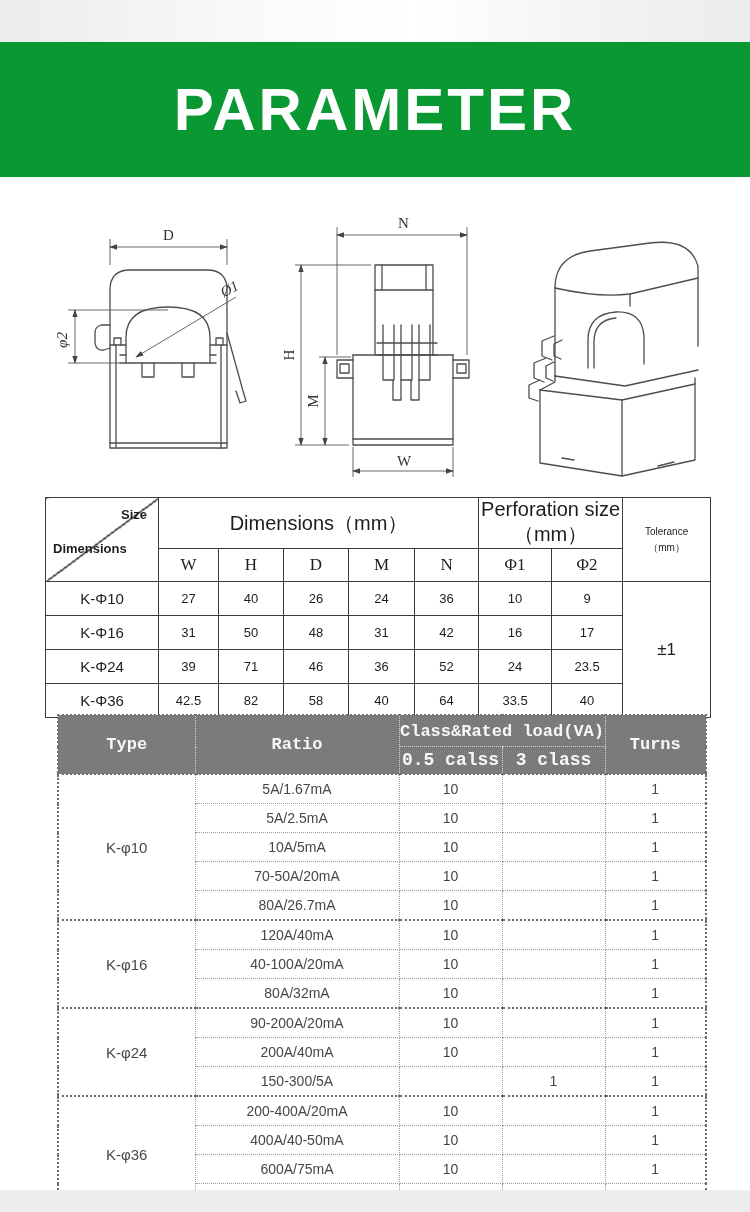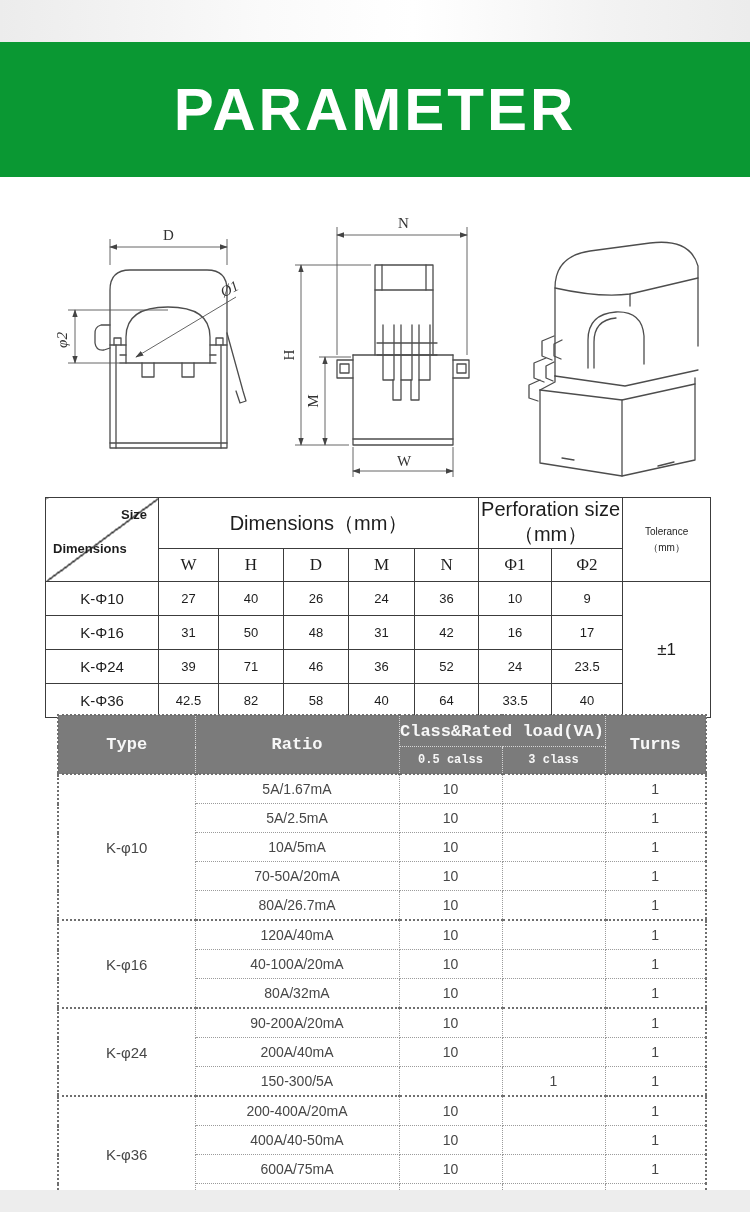--- a/index.html
+++ b/index.html
@@ -42,21 +42,21 @@
   .corner .c-top{position:absolute;top:9px;right:11px;font-size:13px;font-weight:bold;}
   .corner .c-bot{position:absolute;bottom:25px;left:7px;font-size:13px;font-weight:bold;}
 
   
   .ratio-table{position:absolute;left:57px;top:714px;width:648px;border-collapse:collapse;
                table-layout:fixed;border:2px dotted #6f6f6f;}
   .ratio-table th{background:#7b7b7b;color:#f7f7f7;font-family:"Liberation Mono",monospace;
                   font-weight:bold;border:1px dotted #d6d6d6;padding:0;}
   .ratio-table tr.rt-h1 th{height:30px;font-size:17px;}
   .ratio-table th.cls{font-size:14px;font-family:Liberation Mono, monospace;}
-  .ratio-table tr.rt-h2 th{height:26px;font-size:12px;}
+  .ratio-table tr.rt-h2 th{height:26px;font-size:18px;}
   .ratio-table td{height:28px;border:1px dotted #9b9b9b;font-size:14px;color:#474747;
                   text-align:center;vertical-align:middle;padding:0;background:#fff;}
   .ratio-table td.type{font-size:15px;}
   .ratio-table tr.grp td{border-top:2px dotted #6f6f6f;}
 
   
   .bottom-strip{position:absolute;left:0;top:1190px;width:750px;height:22px;background:#ededed;}
 </style>
 </head>
 <body>

